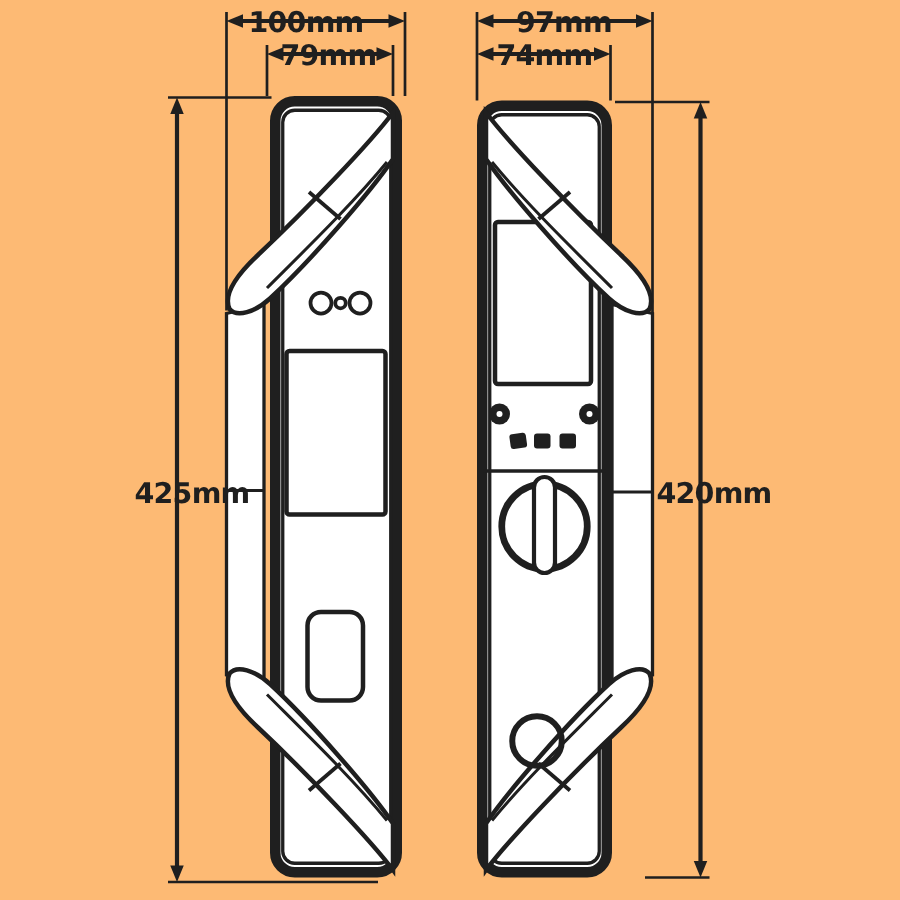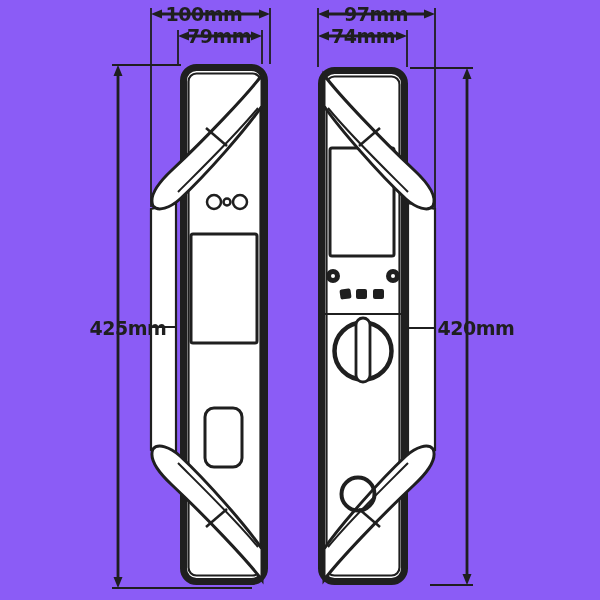--- a/index.html
+++ b/index.html
@@ -1,17 +1,17 @@
 <!DOCTYPE html>
 <html><head>
 <meta charset="utf-8">
 <style>
   html,body{margin:0;padding:0;}
   body{background:#ffffff;font-family:"Liberation Sans",sans-serif;}
-  .canvas{width:600px;height:600px;position:relative;background:#8b5cf6;overflow:hidden;}
+  .canvas{width:600px;height:600px;position:relative;background:#fdba74;overflow:hidden;}
   svg{display:block;}
   .dim-label{font-family:"DejaVu Sans",sans-serif;font-weight:bold;font-size:19px;letter-spacing:-0.5px;fill:#1f1f1f;}
 </style>
 </head>
 <body>
 
 <div class="canvas">
 <svg width="600" height="600" viewBox="0 0 600 600" xmlns="http://www.w3.org/2000/svg" fill="none" stroke-linecap="butt">
 
   <g stroke="#1f1f1f">

